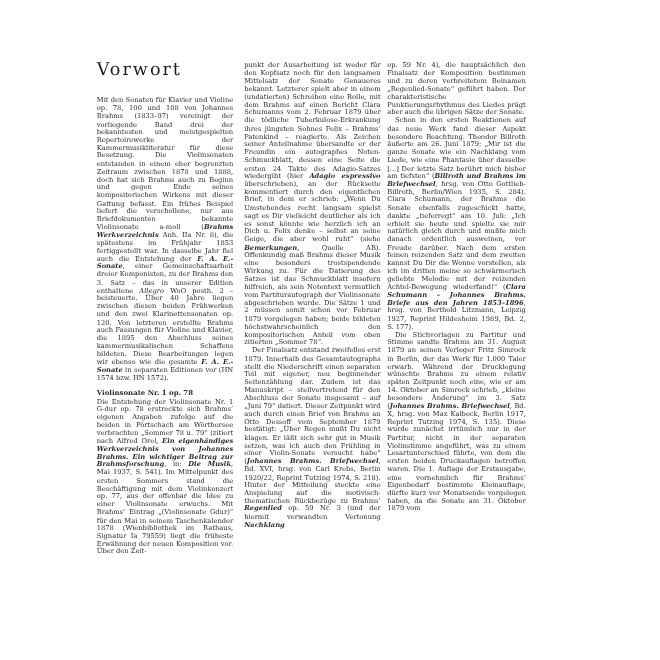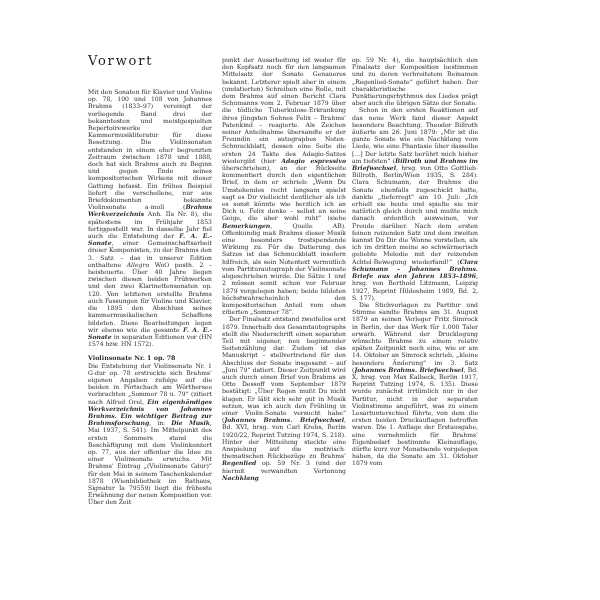--- a/index.html
+++ b/index.html
@@ -9,21 +9,21 @@
     position: relative;
     overflow: hidden;
     font-family: "DejaVu Serif", serif;
     color: #2e2c2a;
   }
   .page { position: absolute; inset: 0; }
   .title {
     position: absolute;
     left: 88px; top: 53px;
     margin: 0;
-    font-size: 13px;
+    font-size: 16px;
     font-weight: 400;
     letter-spacing: 1.8px;
     color: #1f1d1b;
     text-align: center;
   }
   .col {
     position: absolute;
     width: 124px;
     font-size: 6.1px;
     line-height: 7.2px;

